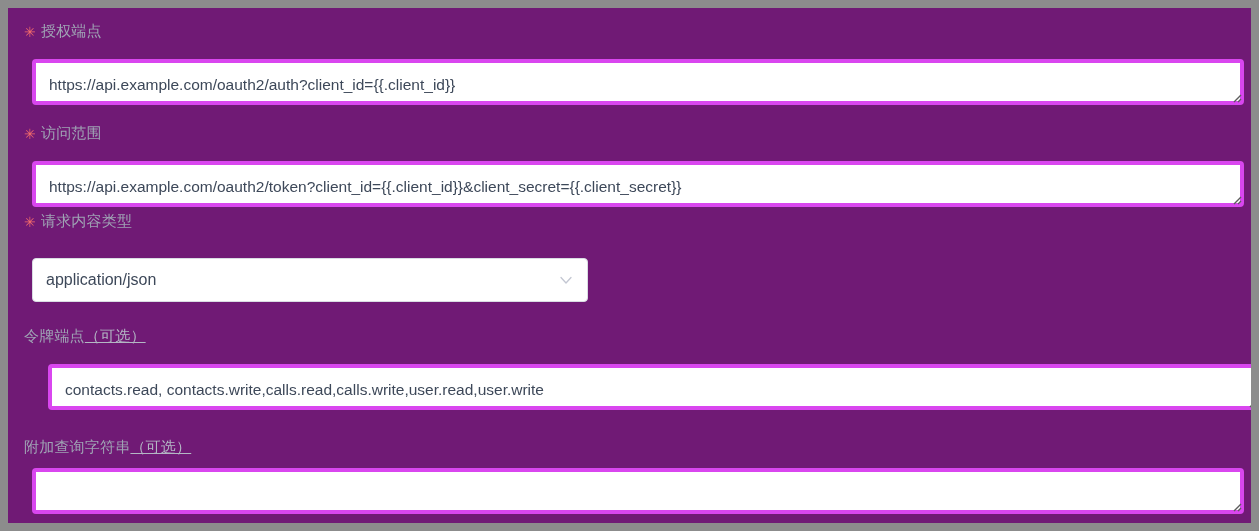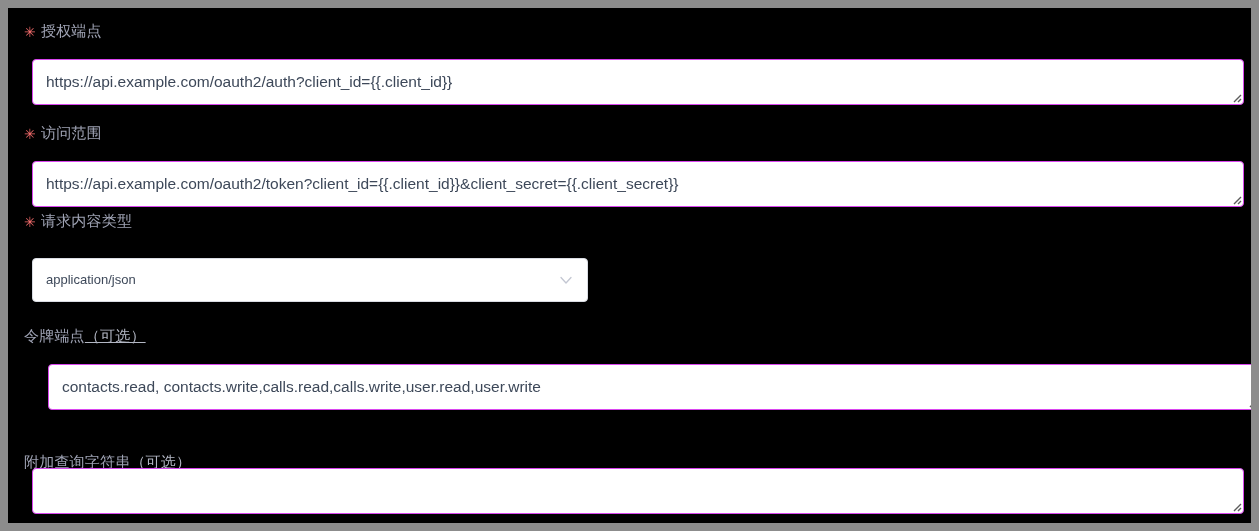--- a/index.html
+++ b/index.html
@@ -13,21 +13,21 @@
     font-family: "Liberation Sans", "DejaVu Sans", sans-serif;
     overflow: hidden;
   }
 
   .frame {
     position: absolute;
     left: 8px;
     top: 8px;
     width: 1243px;
     height: 515px;
-    background: #000000;
+    background: #701a75;
     box-sizing: border-box;
     overflow: hidden;
   }
 
   .form {
     position: absolute;
     left: 16px;
     top: 0px;
     width: 1212px;
   }
@@ -60,21 +60,21 @@
     height: 46px;
   }
 
   .ta {
     position: absolute;
     left: 0;
     top: 0;
     width: 1212px;
     height: 46px;
     box-sizing: border-box;
-    border: 1px solid #d946ef;
+    border: 4px solid #d946ef;
     border-radius: 4px;
     background: #ffffff;
     color: #3d4859;
     font-family: "Liberation Sans", "DejaVu Sans", sans-serif;
     font-size: 15.5px;
     line-height: 44px;
     padding: 0 13px;
     white-space: nowrap;
     overflow: hidden;
     text-overflow: clip;
@@ -102,21 +102,21 @@
     border: 1px solid #d9dce3;
     border-radius: 4px;
     background: #ffffff;
   }
 
   .select-value {
     position: absolute;
     left: 13px;
     top: 0;
     line-height: 42px;
-    font-size: 13px;
+    font-size: 16px;
     color: #3d4859;
     white-space: nowrap;
   }
 
   .select-arrow {
     position: absolute;
     right: 13px;
     top: 13px;
     width: 16px;
     height: 16px;
@@ -124,21 +124,21 @@
 
   
   #lbl-auth   { position:absolute; left:0;  top:13px;  }
   #ta-auth    { position:absolute; left:8px; top:51px; }
   #lbl-token  { position:absolute; left:0;  top:115px; }
   #ta-token   { position:absolute; left:8px; top:153px; }
   #lbl-ctype  { position:absolute; left:0;  top:203px; }
   #sel-ctype  { position:absolute; left:8px; top:250px; }
   #lbl-scope  { position:absolute; left:0;  top:318px; }
   #ta-scope   { position:absolute; left:24px; top:356px; }
-  #lbl-query  { position:absolute; left:0;  top:444px; }
+  #lbl-query  { position:absolute; left:0;  top:429px; }
   #ta-query   { position:absolute; left:8px; top:460px; }
 </style>
 </head>
 <body>
 
 <div class="frame">
   <div class="form">
 
     <div class="field-label" id="lbl-auth">
       <span class="req-star">✳</span><span>授权端点</span>

